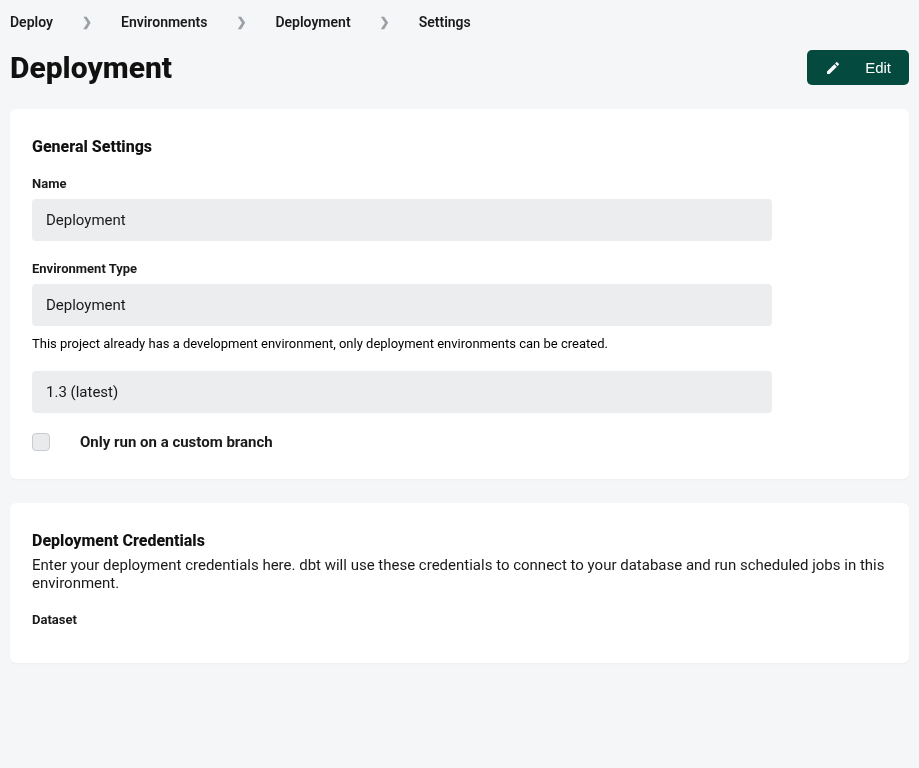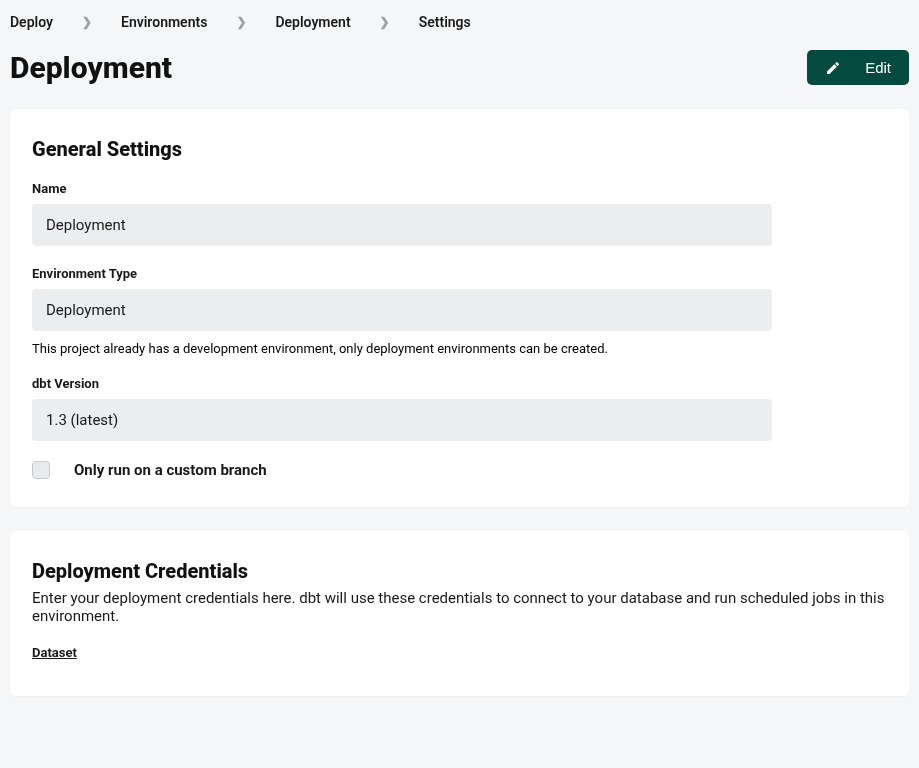--- a/index.html
+++ b/index.html
@@ -64,21 +64,21 @@
       fill: #fff;
     }
     .card {
       background: #fff;
       border-radius: 6px;
       margin: 0 10px 24px 10px;
       padding: 28px 22px;
       box-shadow: 0 1px 2px rgba(0,0,0,0.04);
     }
     .card h2 {
-      font-size: 20px;
+      font-size: 16px;
       font-weight: 800;
       margin-bottom: 20px;
       color: #111;
     }
     .card .section-desc {
       font-size: 15px;
       color: #1a1a1a;
       margin-top: -14px;
       margin-bottom: 20px;
     }
@@ -102,21 +102,21 @@
       max-width: 100%;
     }
     .field-help {
       font-size: 13px;
       color: #000000;
       margin-top: 10px;
     }
     .checkbox-row {
       display: flex;
       align-items: center;
-      gap: 24px;
+      gap: 30px;
       margin-top: 4px;
     }
     .checkbox {
       width: 18px;
       height: 18px;
       border: 1px solid #c7cbd1;
       border-radius: 4px;
       background: #e9eaec;
       cursor: pointer;
     }
@@ -157,30 +157,29 @@
     <div class="field-value">Deployment</div>
   </div>
 
   <div class="field">
     <label class="field-label">Environment Type</label>
     <div class="field-value">Deployment</div>
     <div class="field-help">This project already has a development environment, only deployment environments can be created.</div>
   </div>
 
   <div class="field">
-    <label class="field-label">dbt Version</label>
     <div class="field-value">1.3 (latest)</div>
   </div>
 
   <div class="checkbox-row">
     <div class="checkbox"></div>
     <span class="checkbox-label">Only run on a custom branch</span>
   </div>
 </section>
 
 <section class="card">
   <h2>Deployment Credentials</h2>
   <p class="section-desc">Enter your deployment credentials here. dbt will use these credentials to connect to your database and run scheduled jobs in this environment.</p>
 
-  <div class="field" style="margin-bottom:0;text-decoration:underline;">
+  <div class="field" style="margin-bottom:0;">
     <label class="field-label">Dataset</label>
   </div>
 </section>
 
 </body></html>

